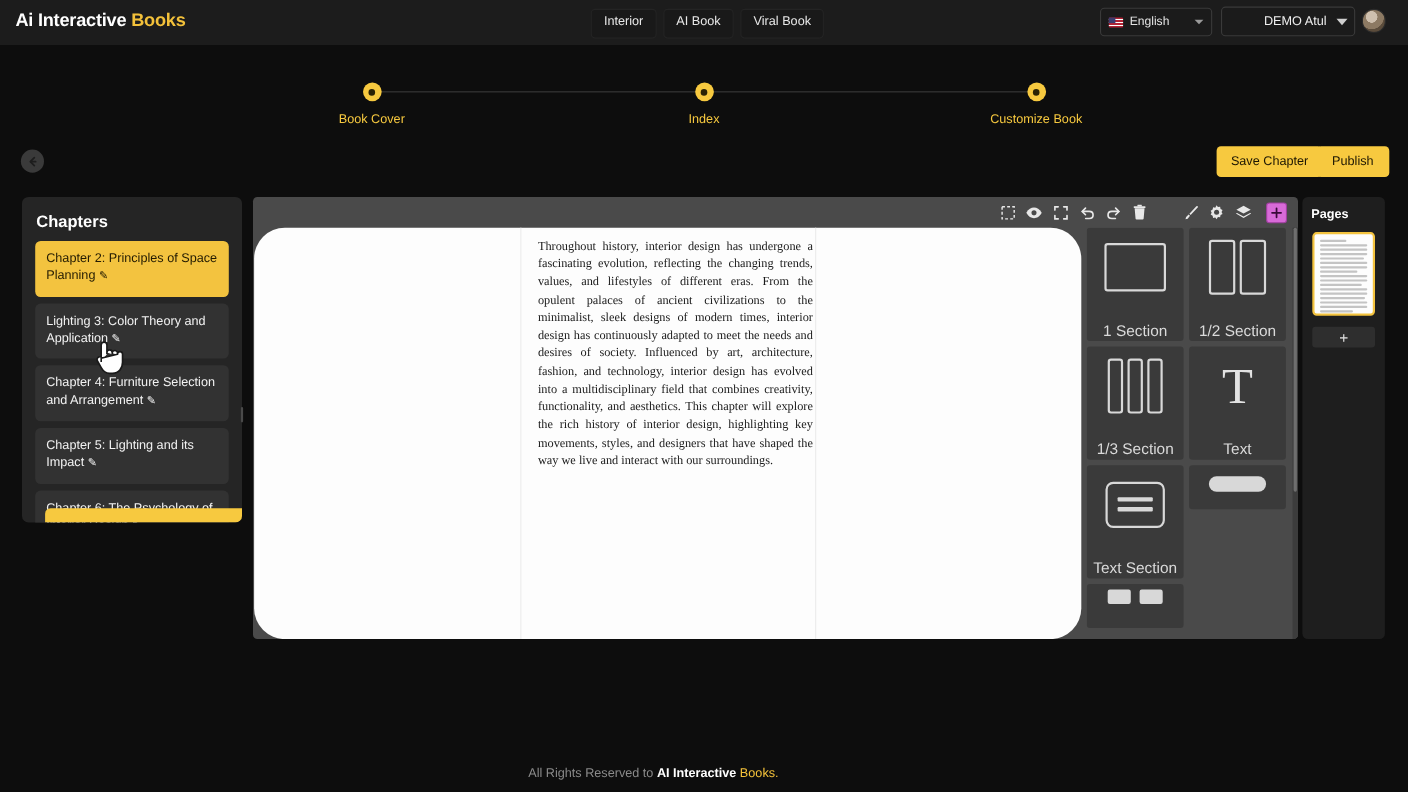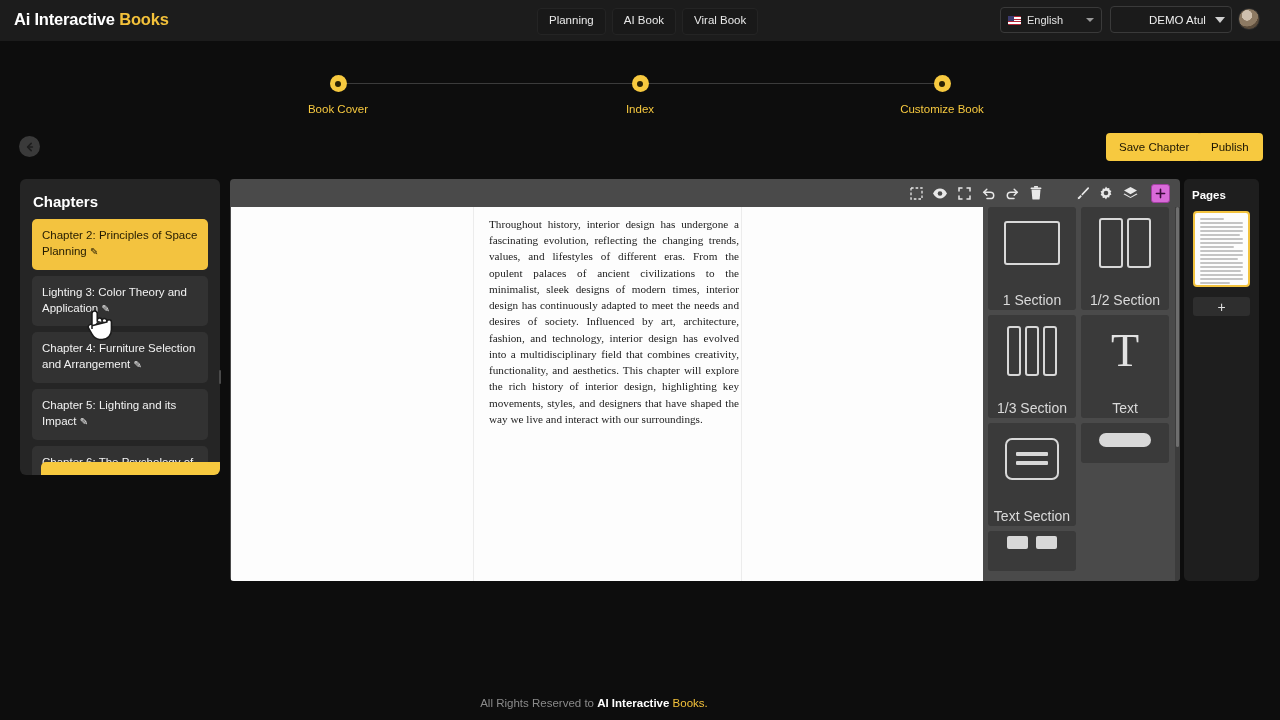--- a/index.html
+++ b/index.html
@@ -170,20 +170,21 @@
   .tool svg { display: block; }
   .tool-add {
     width: 19px; height: 19px; border-radius: 3px;
     background: #d86ad8; border: 1px solid #a03fa0;
     display: flex; align-items: center; justify-content: center; cursor: pointer;
     margin-left: 9px;
   }
   .canvas {
     position: absolute; left: 1px; top: 28px; width: 752px; height: 374px;
     background: #fdfdfd;
+    border-radius: 28px;
   }
   .col-divider { position: absolute; top: 0; width: 1px; height: 374px; background: #ececec; }
   .doc-text {
     position: absolute; left: 258px; top: 9px; width: 250px;
     font-family: "Liberation Serif", serif;
     font-size: 11.2px; line-height: 1.45; color: #1a1a1a;
     text-align: justify;
   }
   .editor-scrollbar {
     position: absolute; right: 0px; top: 28px; width: 5px; height: 374px; background: #3c3c3c;
@@ -243,21 +244,21 @@
 </head>
 <body>
 
 <div class="topbar"></div>
 <div class="brand">
   <span>Ai Interactive</span>
   <span class="accent">Books</span>
 </div>
 
 <div class="navgroup">
-  <button class="navbtn">Planning</button>
+  <button class="navbtn">Interior</button>
   <button class="navbtn">AI Book</button>
   <button class="navbtn">Viral Book</button>
 </div>
 
 <div class="lang-select">
   <span class="flag"></span>
   <span class="lang-label">English</span>
   <span class="caret-sm"></span>
 </div>
 

